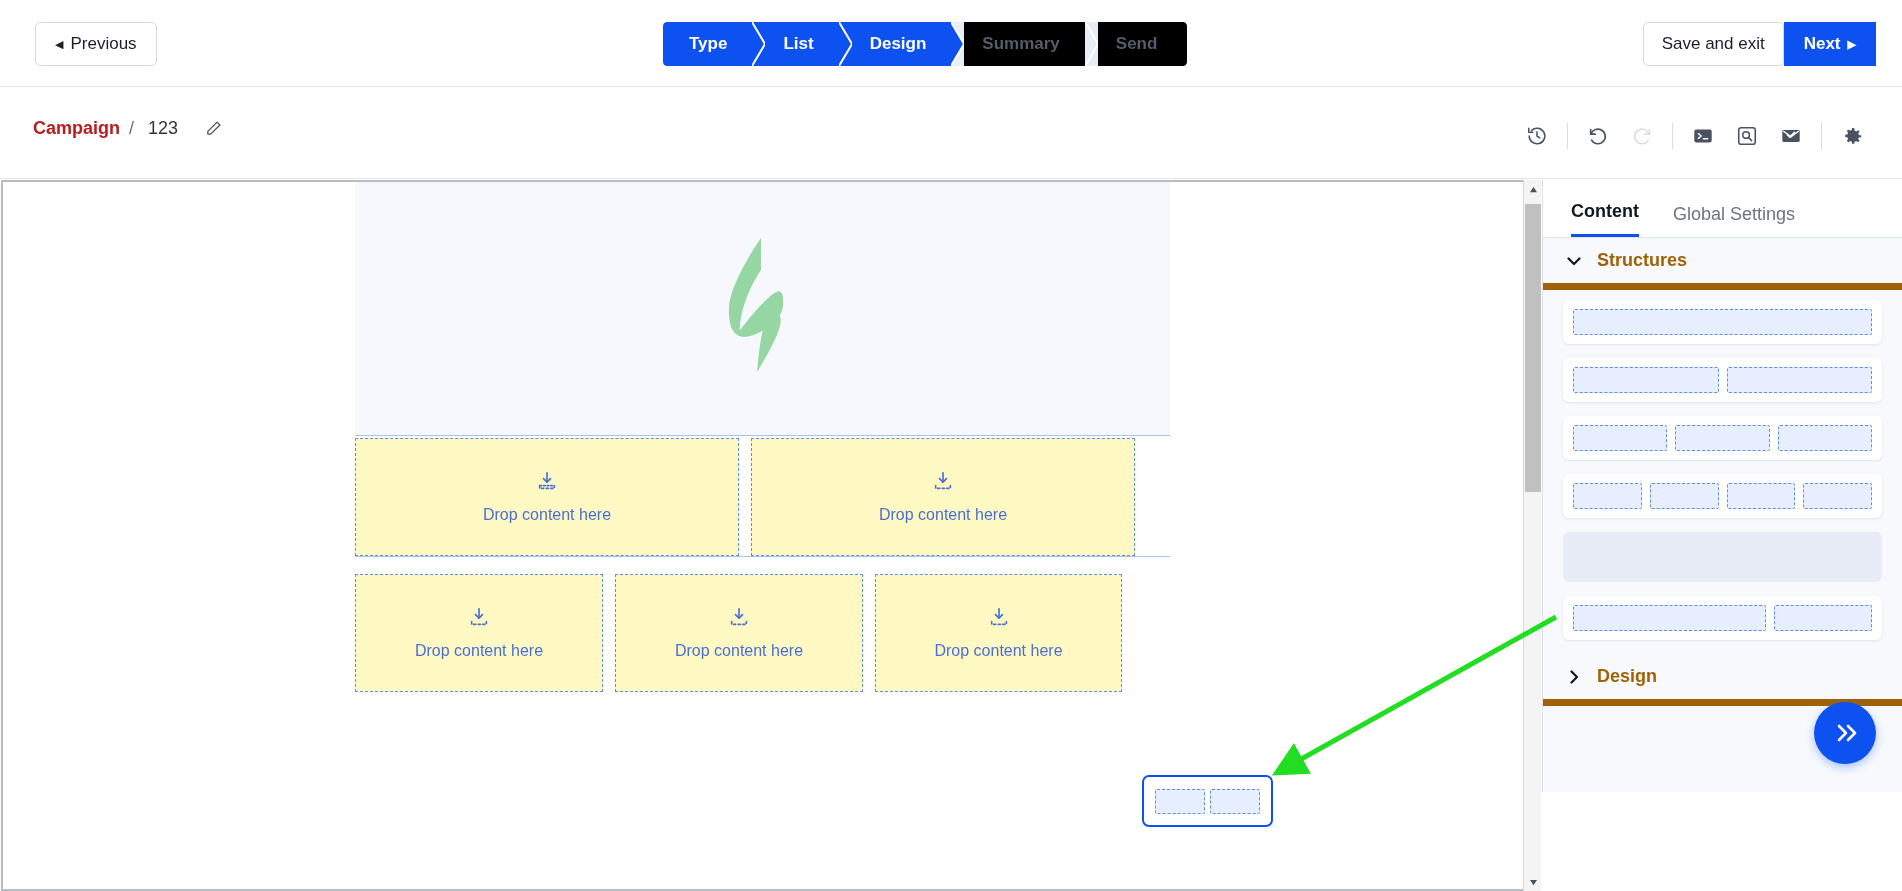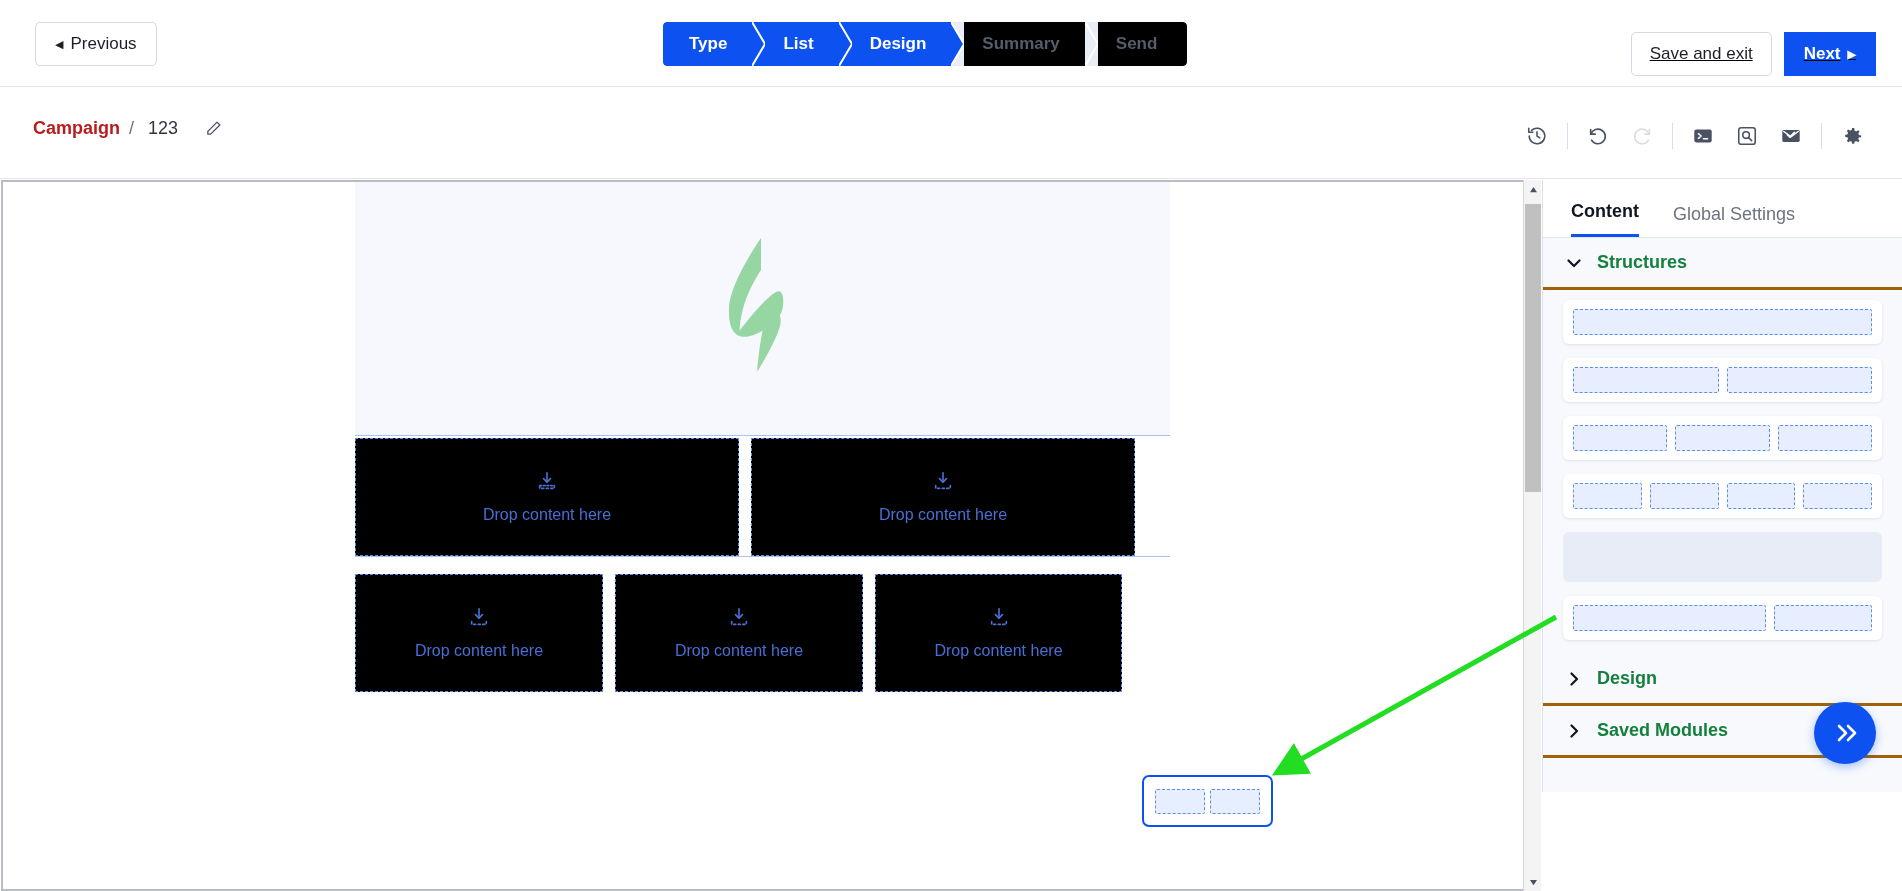--- a/index.html
+++ b/index.html
@@ -41,21 +41,21 @@
   .step.active { background: #0d52f0; color: #ffffff; }
   .step.inactive { background: #000000; color: #555c6b; }
   .step:first-child { padding-left: 26px; border-radius: 4px 0 0 4px; }
   .step:last-child { border-radius: 0 4px 4px 0; padding-right: 30px; }
   .step .arrow {
     position: absolute; right: -12px; top: 0; width: 13px; height: 100%;
     z-index: 2;
   }
   .step .arrow svg { display: block; }
 
-  .topright { position: absolute; right: 26px; top: 32px; display: flex; gap: 12px; text-decoration: underline; }
+  .topright { position: absolute; right: 26px; top: 22px; display: flex; gap: 0; }
   .btn-save {
     height: 44px; padding: 0 18px; border: 1px solid #d4d8e0; border-radius: 5px;
     background: #fff; color: #1b1f27; font-size: 17px; cursor: pointer;
     font-family: "Liberation Sans", sans-serif;
   }
   .btn-next {
     height: 44px; padding: 0 20px; border: none; border-radius: 0;
     background: #0d52f0; color: #fff; font-size: 17px; font-weight: 600;
     cursor: pointer; display: flex; align-items: center; gap: 7px;
     font-family: "Liberation Sans", sans-serif;
@@ -100,21 +100,21 @@
     position: absolute; left: 352px; top: -3px; width: 815px; height: 257px;
     background: #f6f8fd; border-bottom: 1px solid #a8c3ee;
   }
   .logo-cell {
     position: absolute; left: 272px; top: 0; width: 244px; height: 252px;
     display: flex; align-items: center; justify-content: center;
   }
 
   .struct-row { position: absolute; display: flex; }
   .drop-cell {
-    background: #000000; border: 1px dashed #5b8ef0;
+    background: #fef9c3; border: 1px dashed #5b8ef0;
     display: flex; flex-direction: column; align-items: center; justify-content: center;
     gap: 10px; color: #4a6fd4; font-size: 16px;
   }
   .drop-gap { width: 12px; }
   .row-underline { position: absolute; height: 1px; background: #a8c3ee; }
 
   
   .drag-ghost {
     position: absolute; left: 1142px; top: 775px; width: 131px; height: 52px;
     background: #ffffff; border: 2px solid #0d52f0; border-radius: 7px;
@@ -129,22 +129,22 @@
   .rpanel {
     position: absolute; left: 1542px; top: 180px; width: 360px; height: 612px;
     background: #f7f9fd; border-left: 1px solid #dde1e9; overflow: hidden;
   }
   .tabs { height: 58px; background: #fff; display: flex; align-items: flex-end; padding-left: 28px; gap: 34px; border-bottom: 1px solid #e1e5ed; }
   .tab { font-size: 18px; padding-bottom: 12px; cursor: pointer; color: #6d7380; }
   .tab.active { color: #111722; font-weight: bold; border-bottom: 3px solid #0d52f0; }
 
   .acc-head {
     height: 52px; display: flex; align-items: center; gap: 16px; padding-left: 24px;
-    font-size: 18px; font-weight: bold; color: #15803d; cursor: pointer;
-    border-bottom: 3px solid #a16207;
+    font-size: 18px; font-weight: bold; color: #a16207; cursor: pointer;
+    border-bottom: 7px solid #a16207;
   }
   .chev { width: 14px; display: flex; align-items: center; justify-content: center; }
 
   .struct-list { padding: 10px 20px 0 20px; }
   .struct-card {
     background: #ffffff; border-radius: 6px; box-shadow: 0 1px 3px rgba(22,33,74,.10);
     padding: 10px; margin-bottom: 14px; display: flex; gap: 8px; height: 44px;
     align-items: center; cursor: grab;
   }
   .struct-card .ph { flex: 1; height: 26px; background: #e7eeff; border: 1px dashed #5b8ef0; border-radius: 2px; }
@@ -424,28 +424,20 @@
 
   <div class="acc-head" style="background:#f7f9fd;">
     <span class="chev">
       <svg width="10" height="14" viewBox="0 0 10 14" fill="none" stroke="#111722" stroke-width="2.2" stroke-linecap="round" stroke-linejoin="round">
           <path d="M2.5 1.5L8 7l-5.5 5.5"></path>
         </svg>
     </span>
     <span>Design</span>
   </div>
 
-  <div class="acc-head" style="background:#f7f9fd;">
-    <span class="chev">
-      <svg width="10" height="14" viewBox="0 0 10 14" fill="none" stroke="#111722" stroke-width="2.2" stroke-linecap="round" stroke-linejoin="round">
-          <path d="M2.5 1.5L8 7l-5.5 5.5"></path>
-        </svg>
-    </span>
-    <span>Saved Modules</span>
-  </div>
 
   <button class="fab">
     <svg width="30" height="22" viewBox="0 0 30 22" fill="none" stroke="#fff" stroke-width="2.6" stroke-linecap="round" stroke-linejoin="round">
       <path d="M9 4l7 7-7 7"></path>
         <path d="M18 4l7 7-7 7"></path>
     </svg>
   </button>
 </div>
 
 <svg class="annot">

